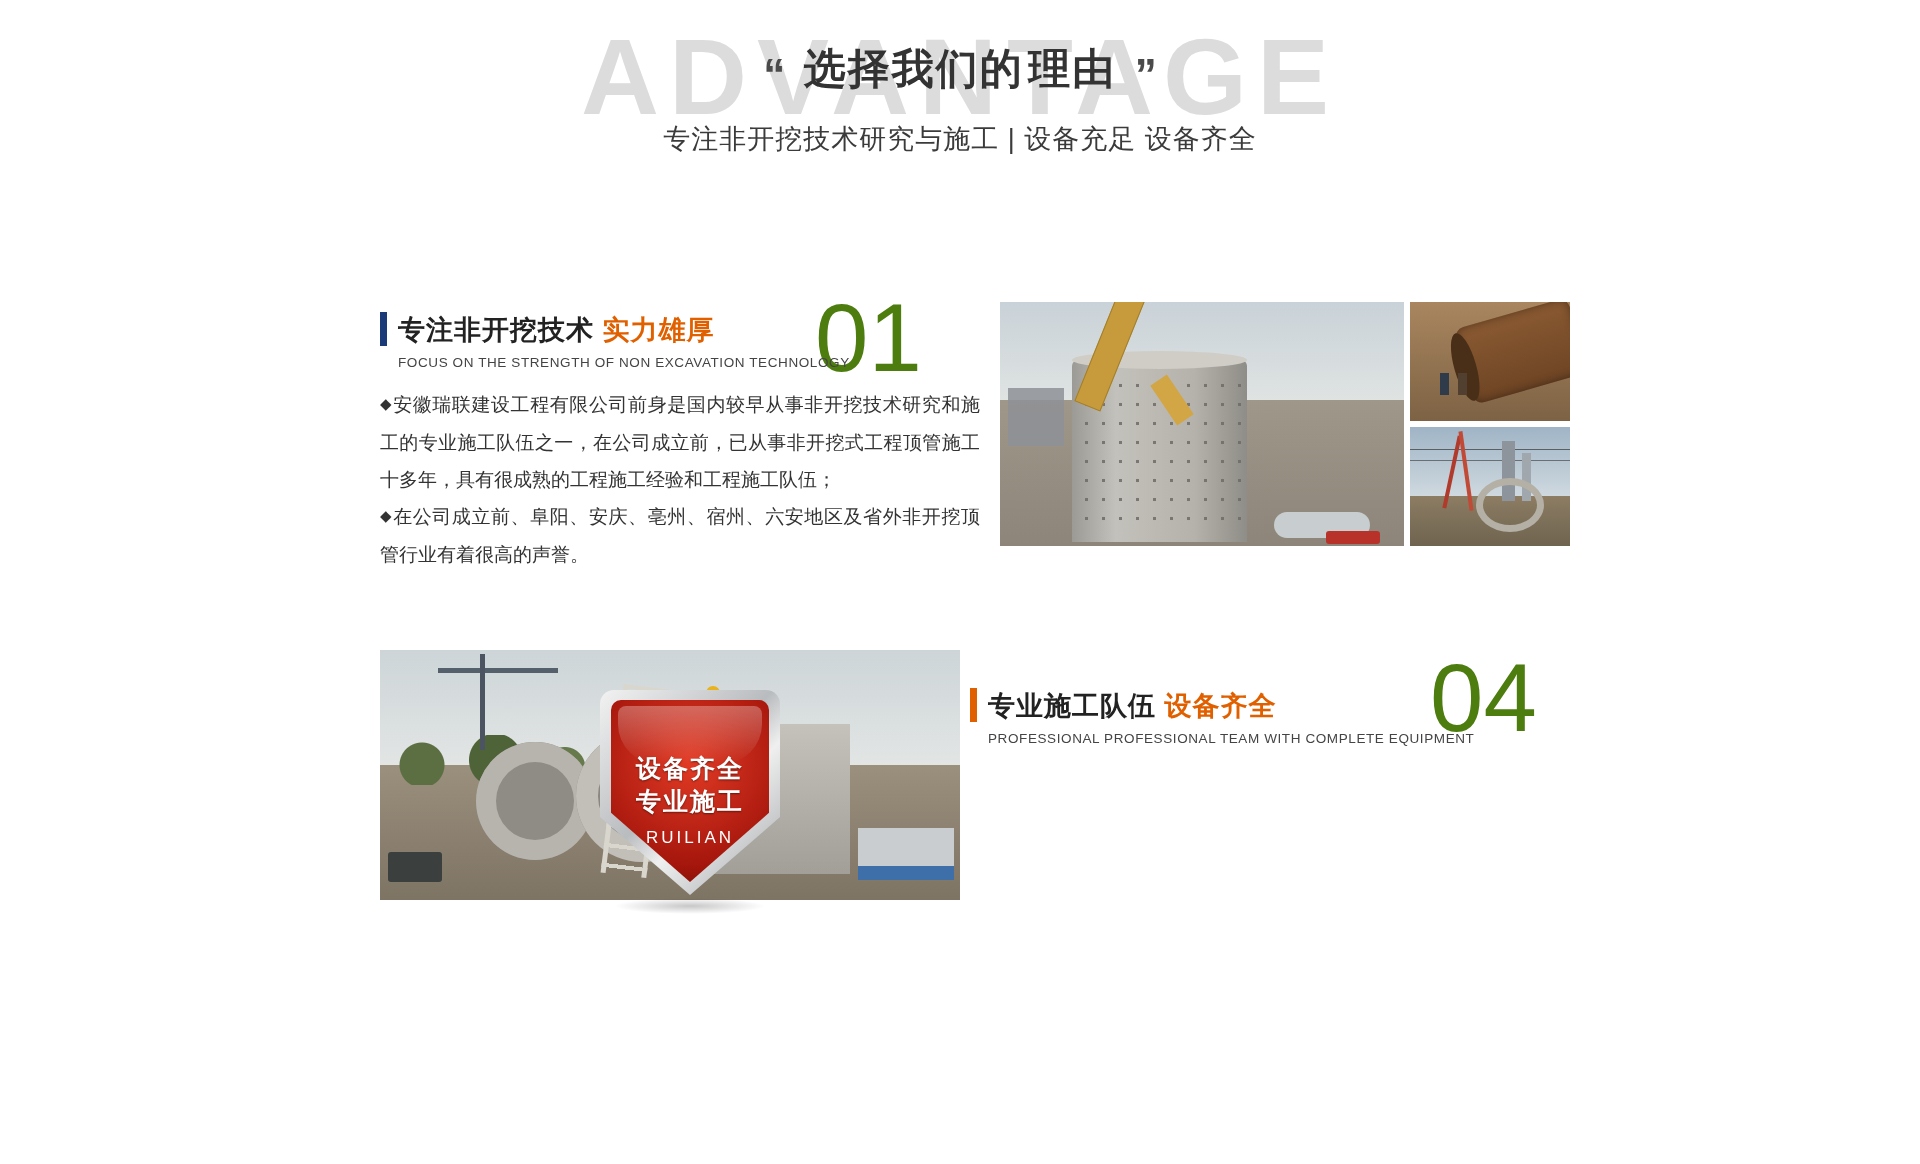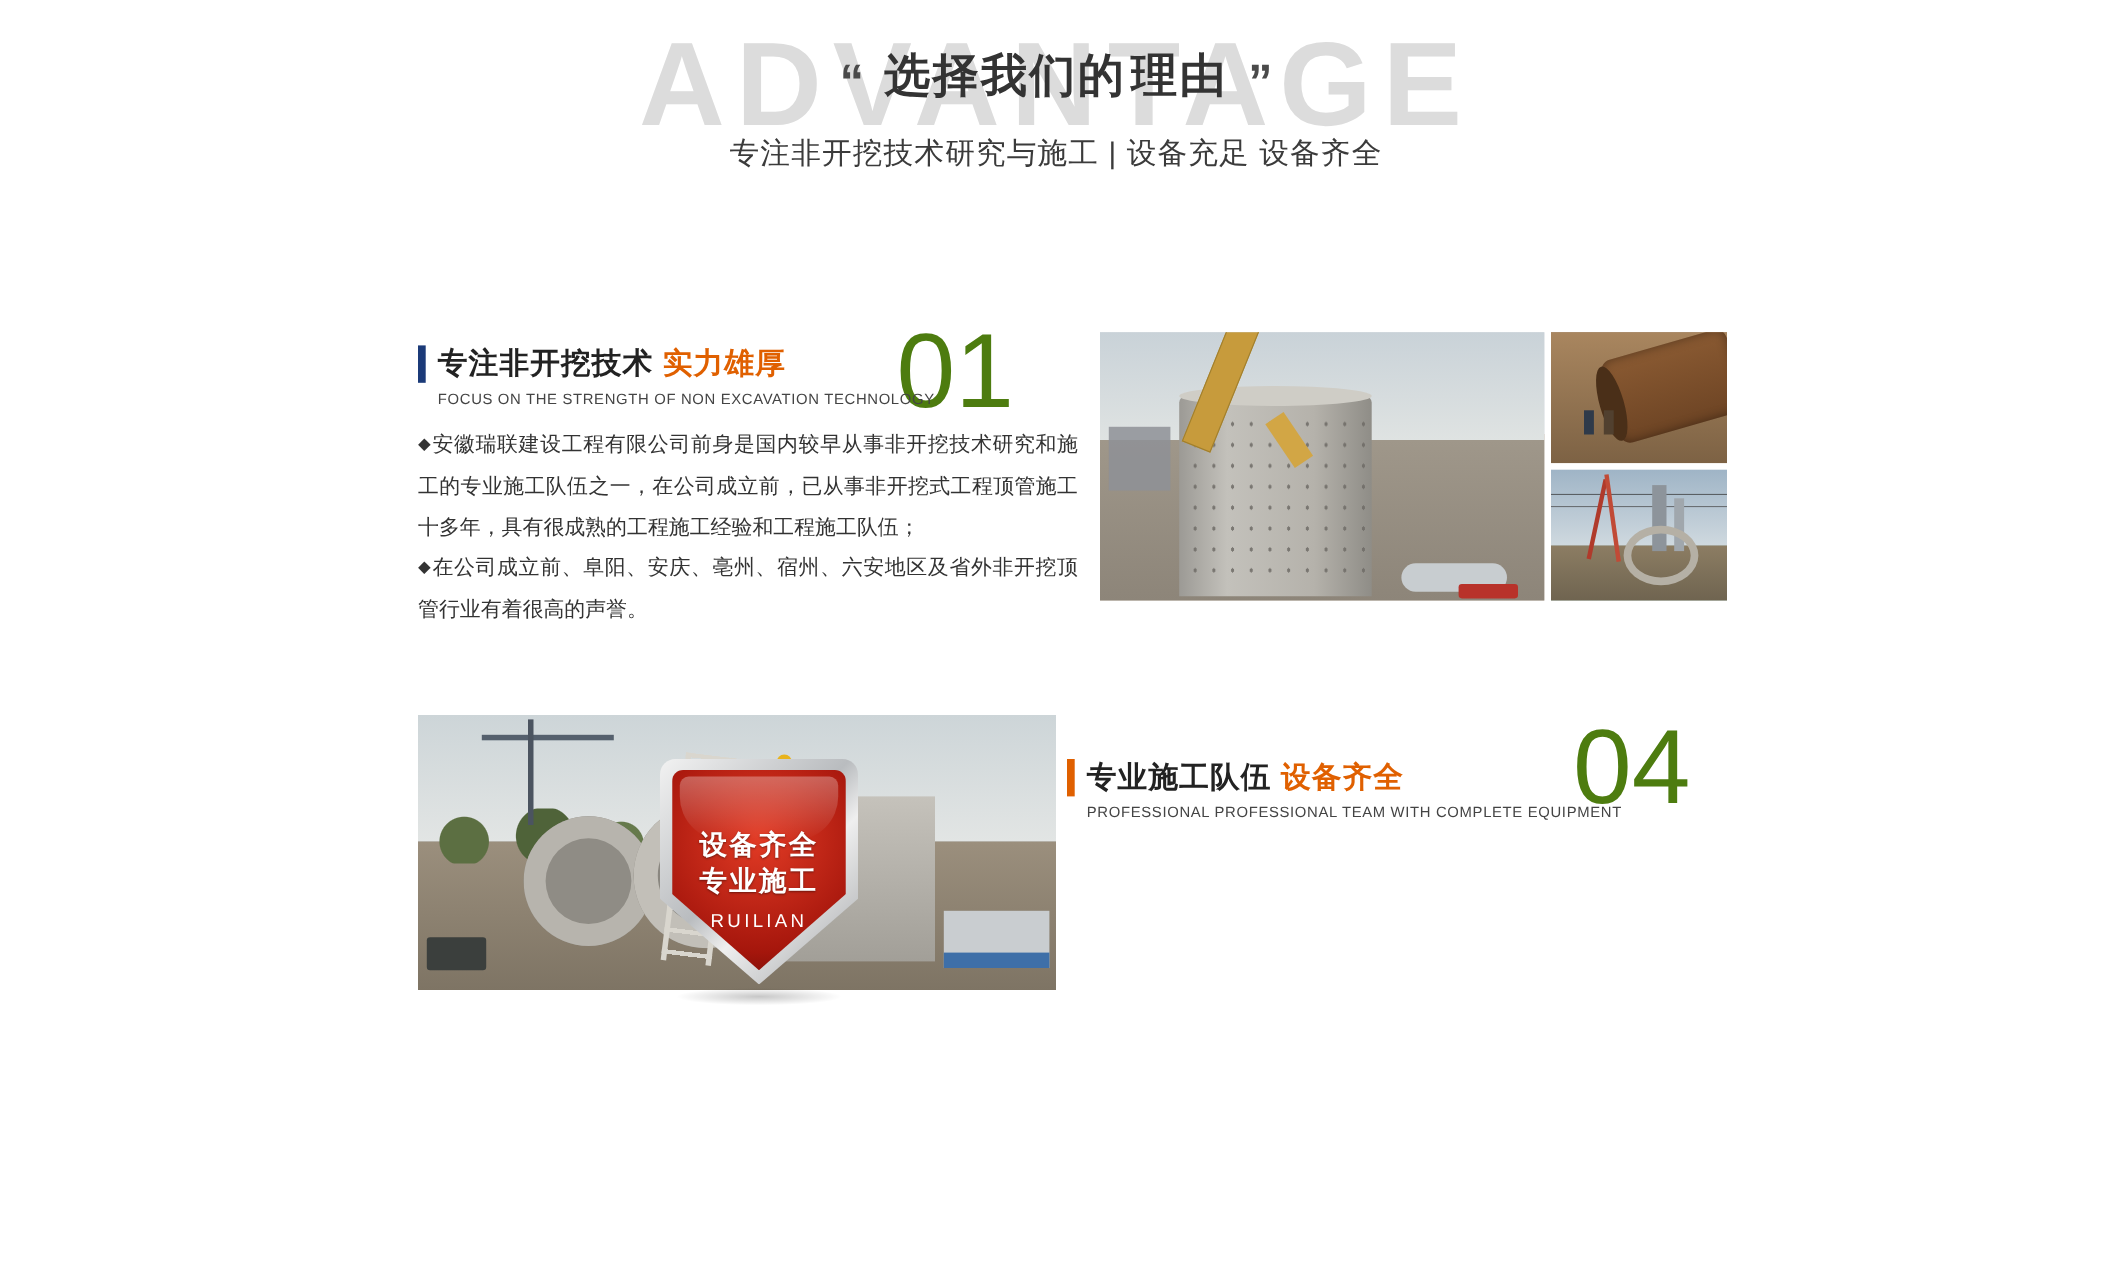--- a/index.html
+++ b/index.html
@@ -88,21 +88,21 @@
     user-select: none;
   }
 
   .txtcol {
     position: absolute;
     width: 600px;
   }
 
   .head-line {
     display: flex;
-    align-items: flex-end;
+    align-items: flex-start;
   }
   .bar {
     width: 7px;
     height: 34px;
     margin-right: 11px;
     background: #1b3a78;
   }
   .bar.orange { background: #e06000; }
   .ttl-cn {
     font-size: 27px;

